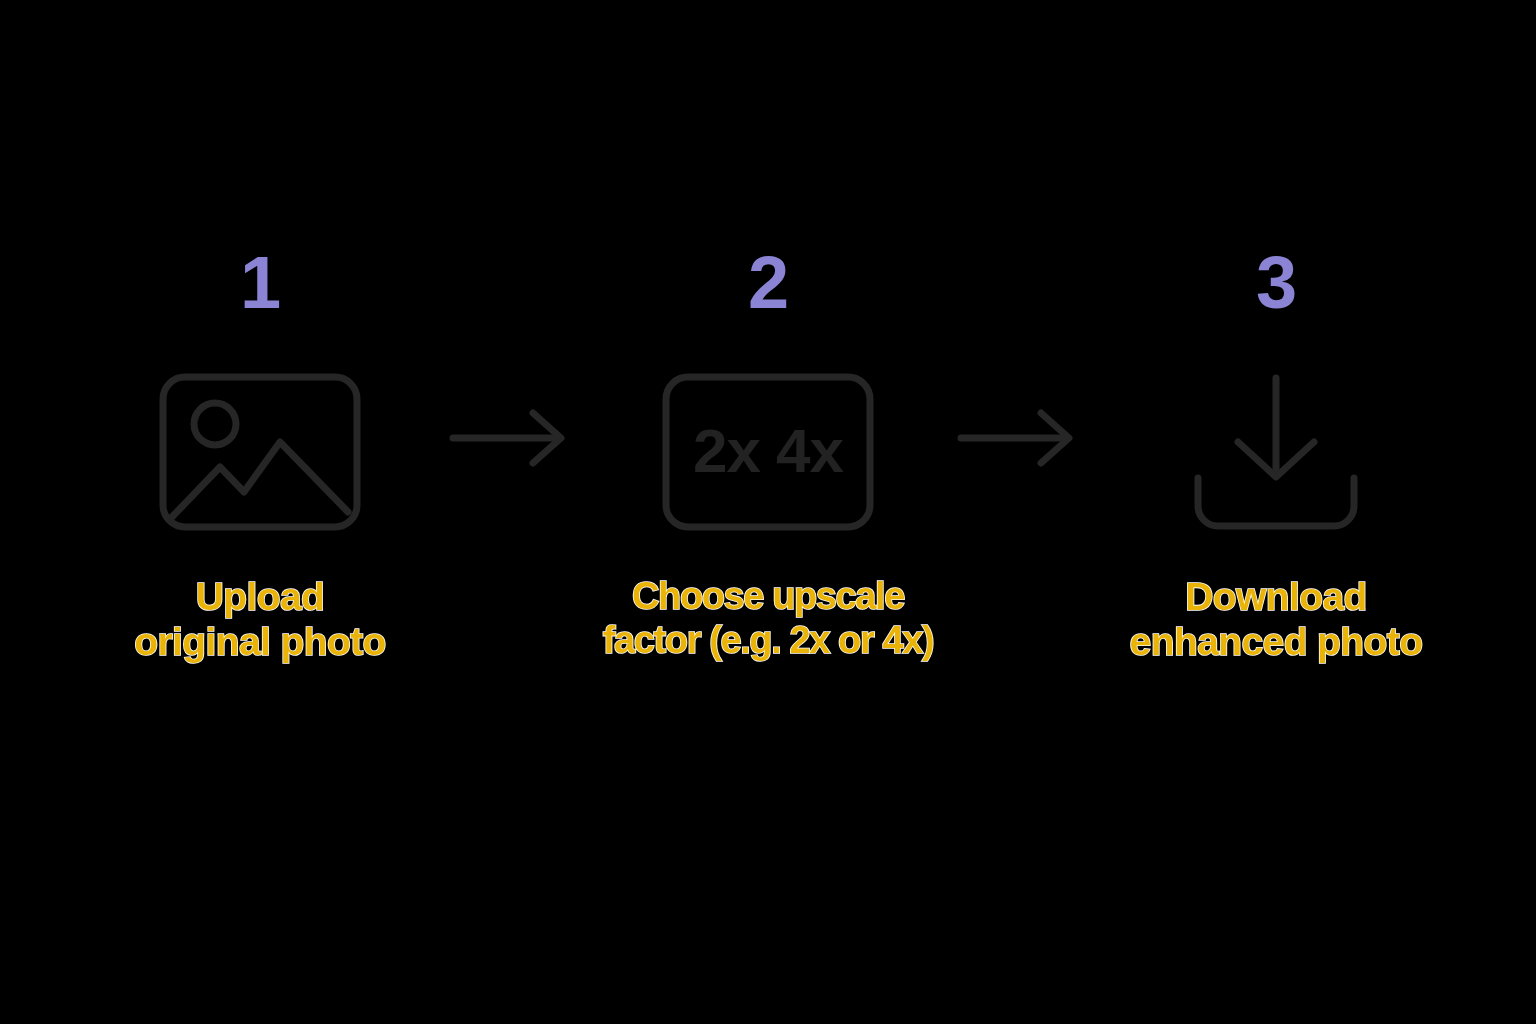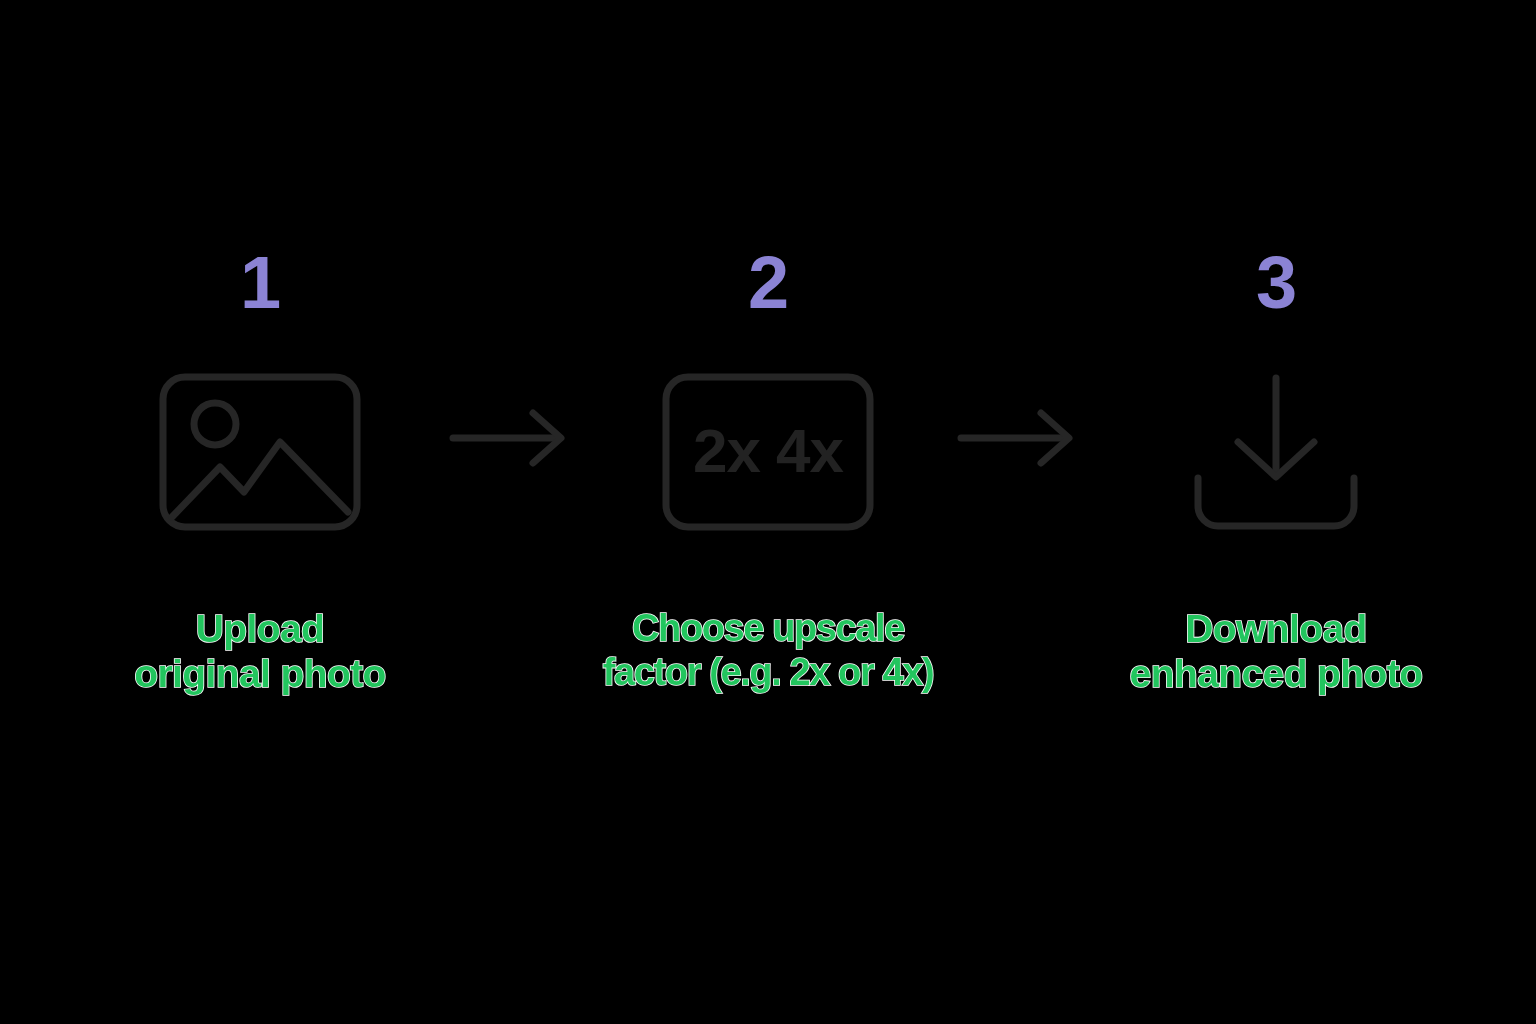--- a/index.html
+++ b/index.html
@@ -66,28 +66,28 @@
     display: flex;
     justify-content: center;
   }
   .step-icon svg {
     display: block;
     overflow: visible;
   }
 
   
   .step-caption {
-    margin-top: 74px;
+    margin-top: 42px;
     text-align: center;
     font-family: "Liberation Sans", sans-serif;
     font-size: 39px;
     font-weight: bold;
     line-height: 1.16;
     letter-spacing: -0.6px;
-    color: #22c55e;
+    color: #eab308;
     -webkit-text-stroke: 1.6px #ffffff;
     paint-order: stroke fill;
     white-space: pre-line;
     user-select: none;
   }
   .step-caption.wide { letter-spacing: -1.4px; font-size: 38px; text-align: center; }
 
   
   .connector {
     position: relative;

